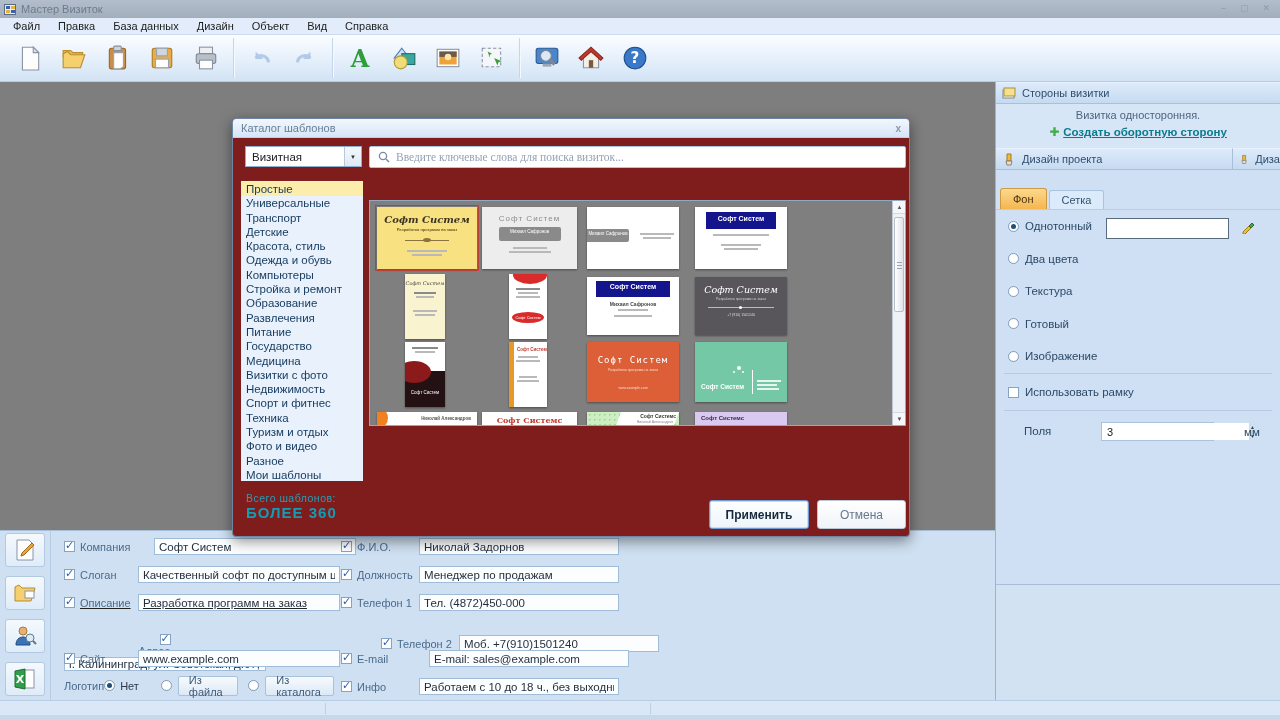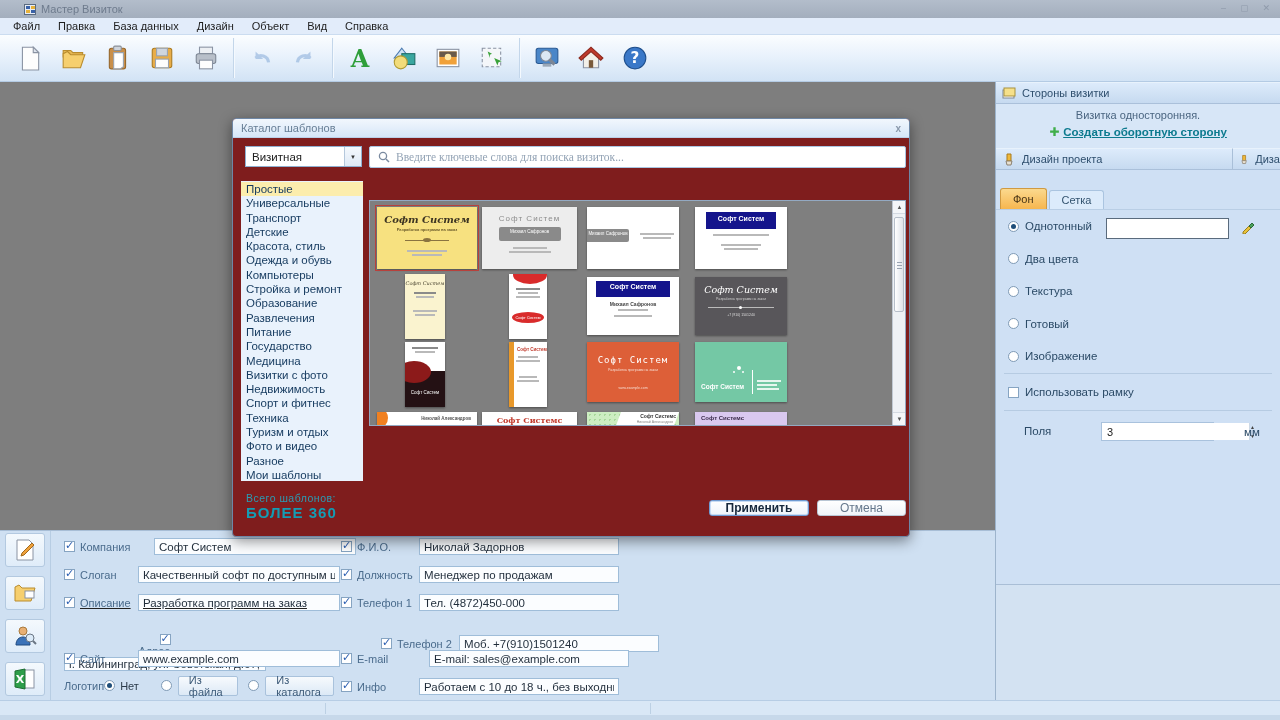--- a/index.html
+++ b/index.html
@@ -1,20 +1,20 @@
 <!DOCTYPE html>
 <html><head>
 <meta charset="utf-8">
 <style>
   * { margin:0; padding:0; box-sizing:border-box; }
   html,body { width:1280px; height:720px; overflow:hidden; }
   body { font-family:"Liberation Sans","DejaVu Sans",sans-serif; font-size:11px; color:#222; background:#cfe0f2; position:relative; }
 
   
-  .titlebar { height:18px; background:linear-gradient(#b3bdcb,#a3aebd); display:flex; align-items:center; padding:0 24px; position:relative; }
+  .titlebar { height:18px; background:linear-gradient(#b3bdcb,#a3aebd); display:flex; align-items:center; padding:0 4px; position:relative; }
   .app-icon { width:12px; height:11px; margin-right:5px; background:#e8edf4; border:1px solid #5a6a80; position:relative; }
   .app-icon::after { content:""; position:absolute; left:1px; top:1px; width:4px; height:3px; background:#3a62a8; box-shadow:5px 0 0 #e8b23a, 0 4px 0 #e8b23a, 5px 4px 0 #3a62a8; }
   .win-title { color:#6e7b8d; font-size:11px; }
   .win-controls { position:absolute; right:10px; top:3px; display:flex; gap:14px; color:#8f9aab; font-size:9px; }
   .win-controls span { cursor:default; }
 
   
   .menubar { height:17px; background:#e2ecfa; border-bottom:1px solid #cbdcf0; display:flex; align-items:center; padding-left:4px; }
   .menu-item { padding:1px 9px; color:#1d1d1d; }
 
@@ -88,21 +88,21 @@
   .searchbox { position:absolute; left:136px; top:27px; width:537px; height:22px; background:#fff; border:1px solid #a9c6e2; border-radius:2px; display:flex; align-items:center; }
   .searchbox svg { width:12px; height:12px; margin:0 6px 0 8px; }
   .searchbox input { border:none; outline:none; flex:1; font-family:Liberation Serif, serif; font-size:11.5px; color:#333; }
   .searchbox input::placeholder { color:#93a3b5; }
   .orient { position:absolute; left:136px; top:59px; width:537px; height:20px; background:#d8e6f7; border:1px solid #c5d8ee; display:flex; align-items:center; gap:6px; padding-left:8px; }
   .orient .olabel { color:#1f4e79; font-weight:bold; font-size:11.5px; margin-right:8px; }
   .orient .oopt { display:flex; align-items:center; gap:4px; color:#33506e; font-size:11.5px; margin-right:14px; }
   .thumbs { position:absolute; left:136px; top:81px; width:537px; height:226px; background:#7f7f7f; border:1px solid #93a9c2; overflow:hidden; }
   .footer-label1 { position:absolute; left:13px; top:373px; color:#2a9db5; font-size:10.5px; letter-spacing:.5px; }
   .footer-label2 { position:absolute; left:13px; top:385px; color:#149cb4; font-size:15px; font-weight:bold; letter-spacing:1px; }
-  .btn { position:absolute; top:381px; height:16px; display:flex; align-items:center; justify-content:center; border-radius:3px; font-size:12px; }
+  .btn { position:absolute; top:381px; height:29px; display:flex; align-items:center; justify-content:center; border-radius:3px; font-size:12px; }
   .btn.apply { left:476px; width:100px; background:linear-gradient(#ffffff,#eef4fb); border:1px solid #6f9bd2; box-shadow:0 0 0 1px #c8dcf4 inset; font-weight:bold; color:#16283c; }
   .btn.cancel { left:584px; width:89px; background:linear-gradient(#ffffff,#f0f4f9); border:1px solid #b9c6d4; color:#66788c; }
 
   
   .vsb { position:absolute; right:0; top:0; width:13px; height:100%; background:#eef1f5; border-left:1px solid #c0c8d2; }
   .vsb .arr { position:absolute; left:0; width:13px; height:13px; background:#f4f6f9; color:#555; font-size:6px; display:flex; align-items:center; justify-content:center; }
   .vsb .arr.up { top:0; border-bottom:1px solid #d4dae2; }
   .vsb .arr.dn { bottom:0; border-top:1px solid #d4dae2; }
   .vsb .thumb { position:absolute; left:1px; top:16px; width:10px; height:95px; background:linear-gradient(90deg,#ffffff,#dfe3ea); border:1px solid #b6bec9; border-radius:2px; }
   .vsb .thumb::after { content:""; position:absolute; left:2px; top:44px; width:5px; height:1px; background:#9aa4b2; box-shadow:0 3px 0 #9aa4b2, 0 6px 0 #9aa4b2; }

